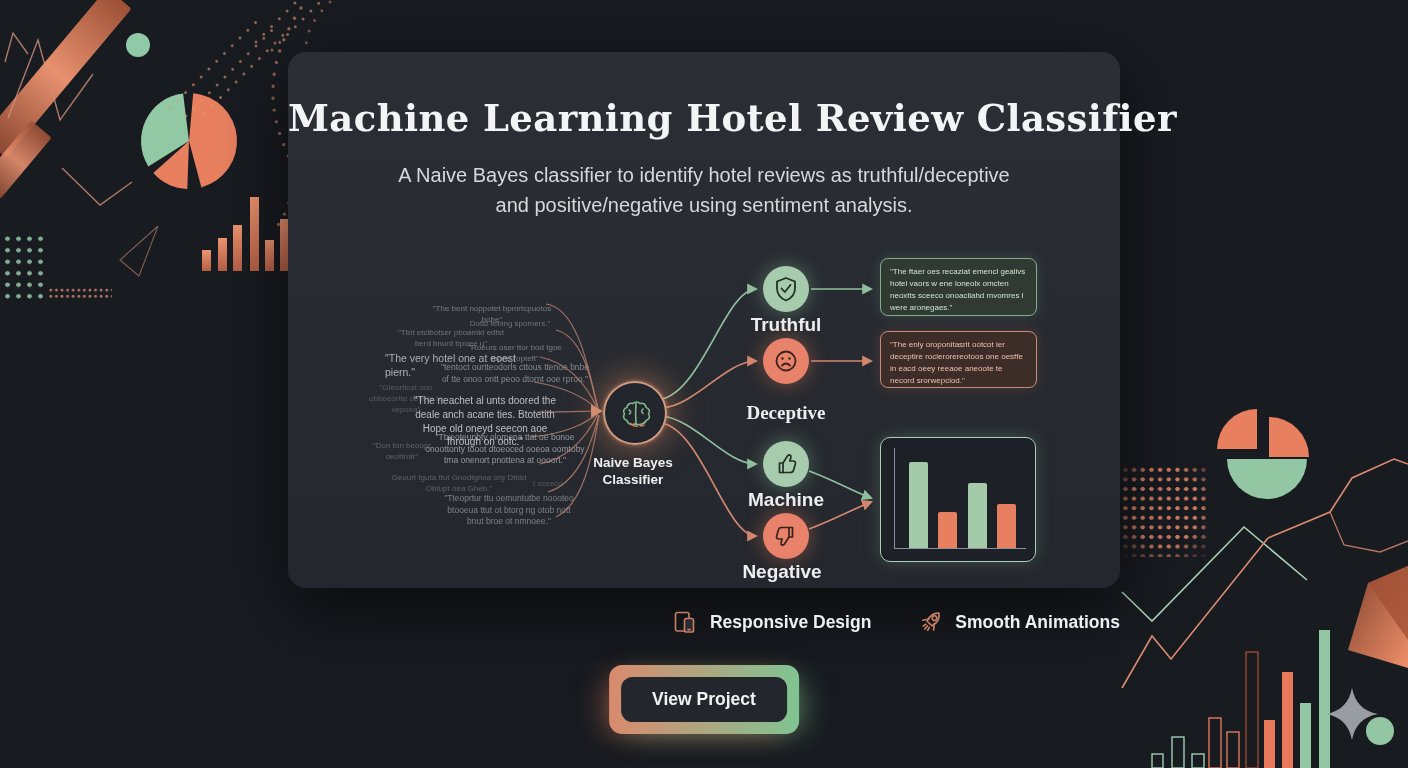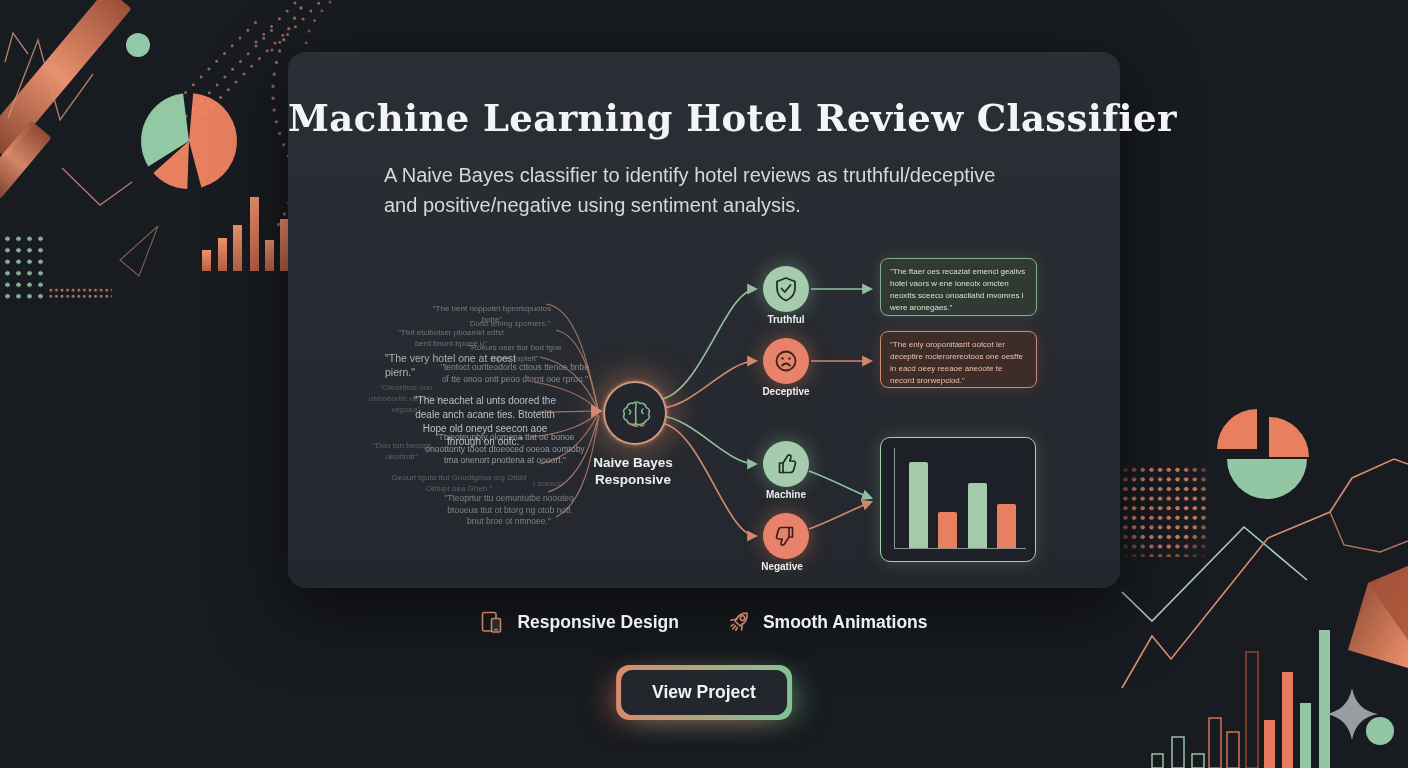--- a/index.html
+++ b/index.html
@@ -22,41 +22,41 @@
     -webkit-mask-image:radial-gradient(ellipse at 50% 45%,#000 55%,transparent 98%);
     mask-image:radial-gradient(ellipse at 50% 45%,#000 55%,transparent 98%);}
 
   
   #card{position:absolute;left:288px;top:52px;width:832px;height:536px;border-radius:18px;
     background:linear-gradient(180deg,#2b2e35 0%,#272a30 55%,#24272d 100%);
     box-shadow:0 22px 70px rgba(0,0,0,.6);z-index:2;}
   #title{position:absolute;left:0;right:0;top:44px;text-align:center;
     font-family:"DejaVu Serif","Liberation Serif",serif;font-weight:600;font-size:37px;
     color:#f3f4f5;letter-spacing:.4px;white-space:nowrap;}
-  #subtitle{position:absolute;left:96px;right:96px;top:108px;text-align:left;
+  #subtitle{position:absolute;left:96px;right:96px;top:108px;text-align:center;
     font-size:20px;line-height:1.5;color:#d6d8da;font-weight:400;}
 
   
   .review-snippet{position:absolute;color:#c2c7cb;line-height:1.38;font-weight:400;}
 
   
   #classifier-node{position:absolute;left:315px;top:329px;width:60px;height:60px;border-radius:50%;
     background:radial-gradient(circle at 50% 45%,#23262c 60%,#1b1e23 100%);
     border:2px solid rgba(240,176,144,.85);
     box-shadow:0 0 30px 8px rgba(238,148,104,.35),0 0 4px rgba(238,148,104,.6);
     display:flex;align-items:center;justify-content:center;}
   #classifier-label{position:absolute;left:291px;top:403px;width:108px;text-align:center;
     font-size:13.5px;line-height:1.25;color:#eceef0;font-weight:600;}
 
   
   .cat-circle{position:absolute;width:46px;height:46px;border-radius:50%;
     display:flex;align-items:center;justify-content:center;}
   .cat-green{background:#a6cbad;box-shadow:0 0 20px rgba(150,212,168,.4);}
   .cat-salmon{background:#e8826a;box-shadow:0 0 20px rgba(236,128,92,.45);}
-  .cat-label{position:absolute;width:100px;text-align:center;font-size:10px;
+  .cat-label{position:absolute;width:100px;text-align:center;font-size:19px;
     color:#eceef0;font-weight:600;}
 
   
   .quote-box{position:absolute;width:157px;border-radius:8px;padding:7px 9px;
     font-size:8px;line-height:1.5;box-sizing:border-box;}
   #truthful-box{left:592px;top:206px;height:58px;background:#303a33;
     border:1px solid #84ad8d;color:#cfe3d3;box-shadow:0 0 14px rgba(140,200,155,.2);}
   #deceptive-box{left:592px;top:279px;height:57px;background:#3d2d28;
     border:1px solid #c98b75;color:#eebfab;box-shadow:0 0 14px rgba(220,130,100,.2);}
 
@@ -65,27 +65,27 @@
     background:#1d2026;border:1.5px solid #a9cfb4;box-shadow:0 0 18px rgba(160,212,176,.22);
     box-sizing:border-box;}
   #chart-axes{position:absolute;left:13px;top:10px;right:9px;bottom:12px;
     border-left:1.5px solid #8e9398;border-bottom:1.5px solid #8e9398;}
   #mini-bars{position:absolute;left:8px;right:4px;top:4px;bottom:0;
     display:flex;align-items:flex-end;justify-content:space-between;padding:0 6px;}
   .mini-bar{width:19px;border-radius:2px 2px 0 0;}
 
   
   #features{position:absolute;left:0;right:0;top:556px;display:flex;
-    justify-content:center;gap:46px;}
+    justify-content:flex-end;gap:46px;}
   .feature{display:flex;align-items:center;gap:10px;font-size:17.5px;
     font-weight:600;color:#edeff0;}
 
   
   #cta-wrap{position:absolute;left:50%;top:613px;transform:translateX(-50%);
-    background:linear-gradient(90deg,#d98a6e,#80c493);padding:5px;border-radius:13px;
+    background:linear-gradient(90deg,#d98a6e,#80c493);padding:12px;border-radius:13px;
     box-shadow:-12px 6px 28px -8px rgba(226,124,90,.5),12px 6px 28px -8px rgba(130,205,150,.5);}
   #cta-btn{background:#23262c;border:none;border-radius:11.5px;padding:12px 31px;
     color:#f1f2f3;font-size:17.5px;font-weight:600;cursor:pointer;
     font-family:"Liberation Sans",sans-serif;}
 </style>
 </head>
 <body>
 
 <div id="stage">
 
@@ -260,21 +260,21 @@
           <path d="M20,9 C19.5,15 19.5,23 20,30"></path>
           <path d="M13,16 q3,1.5 .5,4"></path>
           <path d="M27,15 q-2.5,2 0,4.5"></path>
         </g>
         <g fill="none" stroke="#e0795c" stroke-width="1.6" stroke-linecap="round">
           <path d="M14.5,29.5 q3,3.5 7,2.5"></path>
           <path d="M24,31.5 q2.5,1 4,-.5"></path>
         </g>
       </svg>
     </div>
-    <div id="classifier-label">Naive Bayes Responsive</div>
+    <div id="classifier-label">Naive Bayes Classifier</div>
 
     <div class="cat-circle cat-green" style="left:475px;top:214px;">
       <svg width="30" height="30" viewBox="0 0 30 30">
         <g fill="none" stroke="#223024" stroke-width="1.8" stroke-linecap="round" stroke-linejoin="round">
           <path d="M15,4 L24,7.5 V14 C24,20.5 20,24.5 15,26.5 C10,24.5 6,20.5 6,14 V7.5 Z"></path>
           <path d="M10.5,14.5 L13.8,18 L19.5,11"></path>
         </g>
       </svg>
     </div>
     <div class="cat-label" style="left:448px;top:262px;">Truthful</div>
@@ -282,21 +282,21 @@
     <div class="cat-circle cat-salmon" style="left:475px;top:286px;">
       <svg width="30" height="30" viewBox="0 0 30 30">
         <g fill="none" stroke="#3a221c" stroke-width="1.8" stroke-linecap="round">
           <circle cx="15" cy="15" r="9.5"></circle>
           <path d="M11,19.5 Q15,15.5 19,19.5"></path>
         </g>
         <circle cx="11.5" cy="12.5" r="1.2" fill="#3a221c"></circle>
         <circle cx="18.5" cy="12.5" r="1.2" fill="#3a221c"></circle>
       </svg>
     </div>
-    <div class="cat-label" style="left:448px;top:334px;">Deceptive</div>
+    <div class="cat-label" style="left:448px;top:350px;font-family:Liberation Serif, serif;">Deceptive</div>
 
     <div class="cat-circle cat-green" style="left:475px;top:389px;">
       <svg width="30" height="30" viewBox="0 0 30 30">
         <g fill="none" stroke="#223024" stroke-width="1.7" stroke-linecap="round" stroke-linejoin="round">
           <path d="M12,23.5 V14 L16.5,7 c1.5,-2 4,-.8 3.4,1.4 L18.8,12 h3.4 c1.6,0 2.6,1.3 2.2,2.8 l-1.7,6 c-.4,1.6 -1.5,2.7 -3.2,2.7 h-7.5"></path>
           <path d="M12,14 H8.5 V23.5 H12"></path>
         </g>
       </svg>
     </div>
     <div class="cat-label" style="left:448px;top:437px;">Machine</div>

